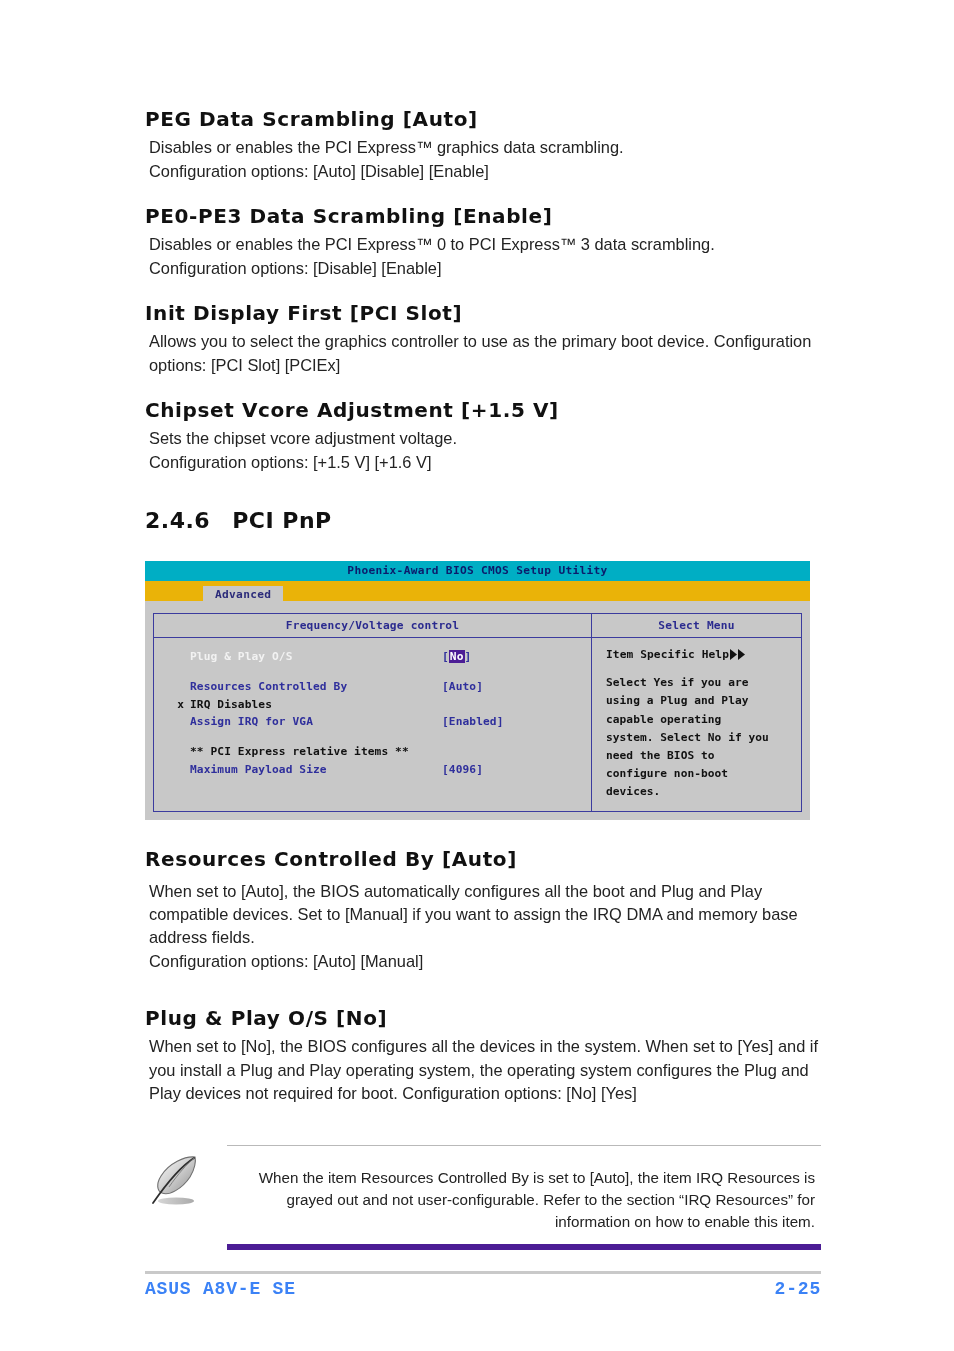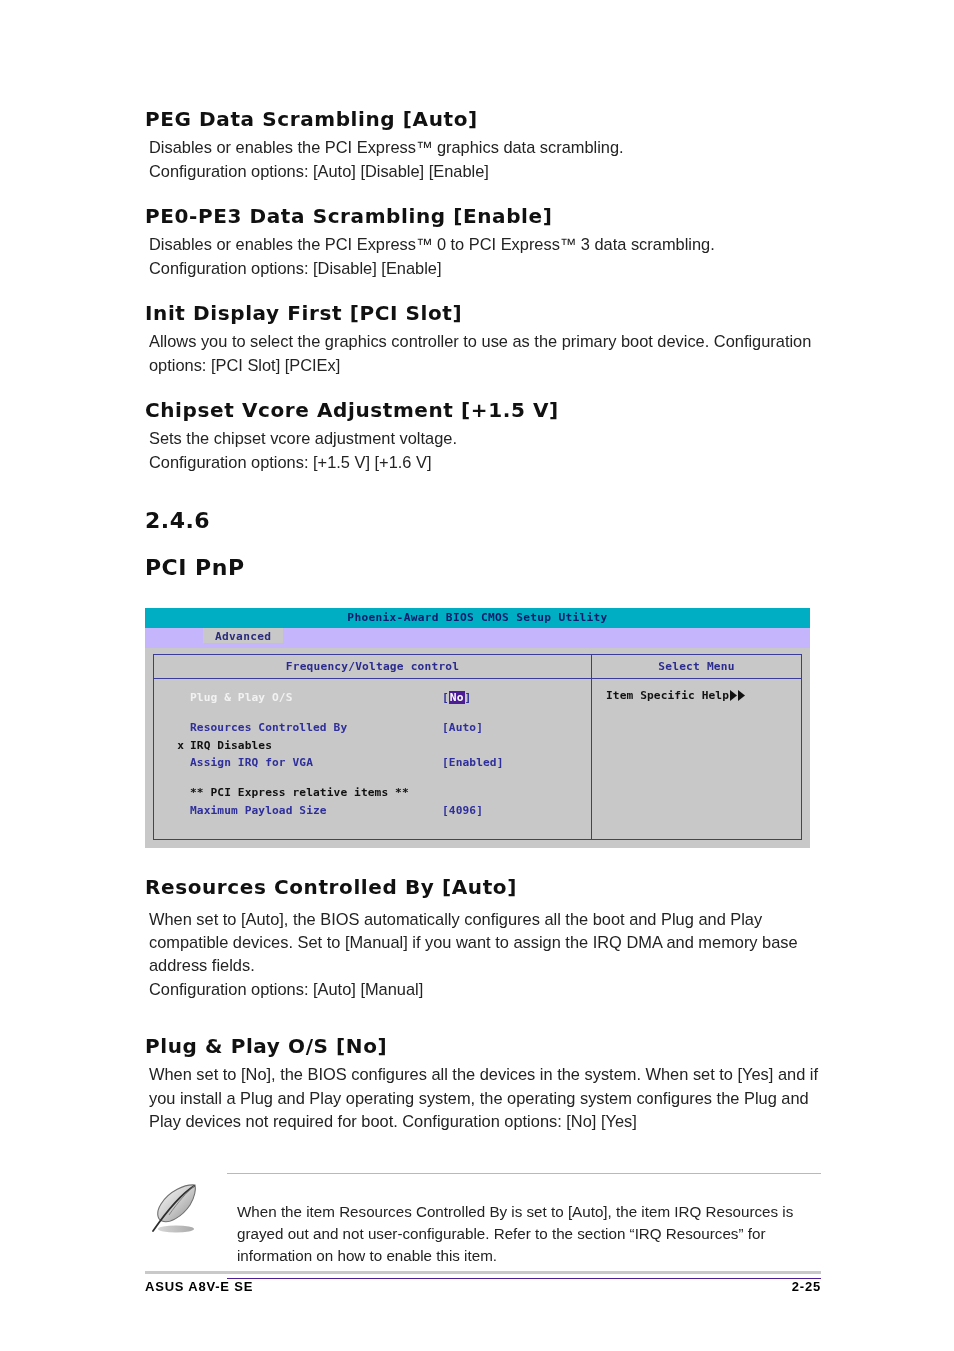--- a/index.html
+++ b/index.html
@@ -51,21 +51,20 @@
   
   .section-head {
     font-family: "DejaVu Sans", sans-serif;
     font-size: 22px;
     font-weight: bold;
     letter-spacing: 0.5px;
     color: #111111;
     margin: 34px 0 0 0;
     display: flex;
     gap: 22px;
-    flex-direction: column;
   }
 
   
   .bios {
     margin-top: 28px;
     width: 665px;
     font-family: "DejaVu Sans Mono", monospace;
     background: #c8c8c8;
     position: relative;
     border-radius: 18px;
@@ -74,39 +73,39 @@
     background: #00aec4;
     color: #0c1b6b;
     font-size: 11.2px;
     font-weight: bold;
     text-align: center;
     letter-spacing: 0.3px;
     padding: 4px 0 4px 0;
     line-height: 1.1;
   }
   .bios-menubar {
-    background: #c4b5fd;
+    background: #eab308;
     height: 20px;
     display: flex;
-    align-items: flex-start;
+    align-items: flex-end;
   }
   .bios-tab-spacer { width: 58px; }
   .bios-tab {
     background: #c8c8c8;
     color: #2b2b7a;
     font-size: 11.2px;
     font-weight: bold;
     padding: 2px 12px 0 12px;
     display: flex;
     align-items: center;
     letter-spacing: 0.3px;
   }
   .bios-body {
     background: #c8c8c8;
-    padding: 6px 8px 8px 8px;
+    padding: 12px 8px 8px 8px;
   }
   .bios-frame {
     border: 1px solid #3b3b9e;
     display: flex;
     flex-direction: column;
   }
   .bios-colhead {
     display: flex;
     border-bottom: 1px solid #3b3b9e;
   }
@@ -198,22 +197,23 @@
   }
   .note-icon {
     width: 70px;
     flex: 0 0 70px;
     padding-top: 6px;
   }
   .note-icon svg { display: block; }
   .note-text-wrap {
     flex: 1;
     border-top: 1px solid #b9b9b9;
-    border-bottom: 1px solid #4c1d95;
-    padding: 27px 6px 11px 10px;
+    border-bottom: 6px solid #4c1d95;
+    padding: 21px 6px 11px 10px;
+    text-align: right;
   }
   .note-text {
     margin: 0;
     font-size: 15.2px;
     line-height: 1.45;
     color: #232323;
   }
 
   
   .footer-rule {
@@ -225,25 +225,25 @@
     background: #c9c9c9;
   }
   .footer {
     position: absolute;
     left: 145px;
     top: 1279px;
     width: 676px;
     display: flex;
     justify-content: space-between;
     align-items: baseline;
-    font-family: Liberation Sans, sans-serif;
-    font-size: 13px;
+    font-family: Liberation Mono, monospace;
+    font-size: 18px;
     font-weight: bold;
     letter-spacing: 0.8px;
-    color: #000000;
+    color: #3b82f6;
   }
 </style>
 </head>
 <body>
 
 <div class="page">
   <div class="content">
 
     <div class="item-block">
       <h3 class="item-title">PEG Data Scrambling [Auto]</h3>
@@ -338,20 +338,27 @@
             <div class="pane-right">
               <div class="help-title">
                 <span>Item Specific Help</span>
                 <span class="help-arrows">
                   <svg width="16" height="11" viewBox="0 0 16 11" aria-hidden="true">
                     <polygon points="0,0 7,5.5 0,11" fill="#111111"></polygon>
                     <polygon points="8,0 15,5.5 8,11" fill="#111111"></polygon>
                   </svg>
                 </span>
               </div>
+              <div class="help-text">Select Yes if you are
+using a Plug and Play
+capable operating
+system. Select No if you
+need the BIOS to
+configure non-boot
+devices.</div>
             </div>
 
           </div>
         </div>
       </div>
     </div>
 
     <div class="item-block" style="margin-top:28px;">
       <h3 class="item-title" style="margin-bottom:9px;">Resources Controlled By [Auto]</h3>
       <p class="item-body" style="white-space: pre-line;">When set to [Auto], the BIOS automatically configures all the boot and Plug and Play compatible devices. Set to [Manual] if you want to assign the IRQ DMA and memory base address fields.

